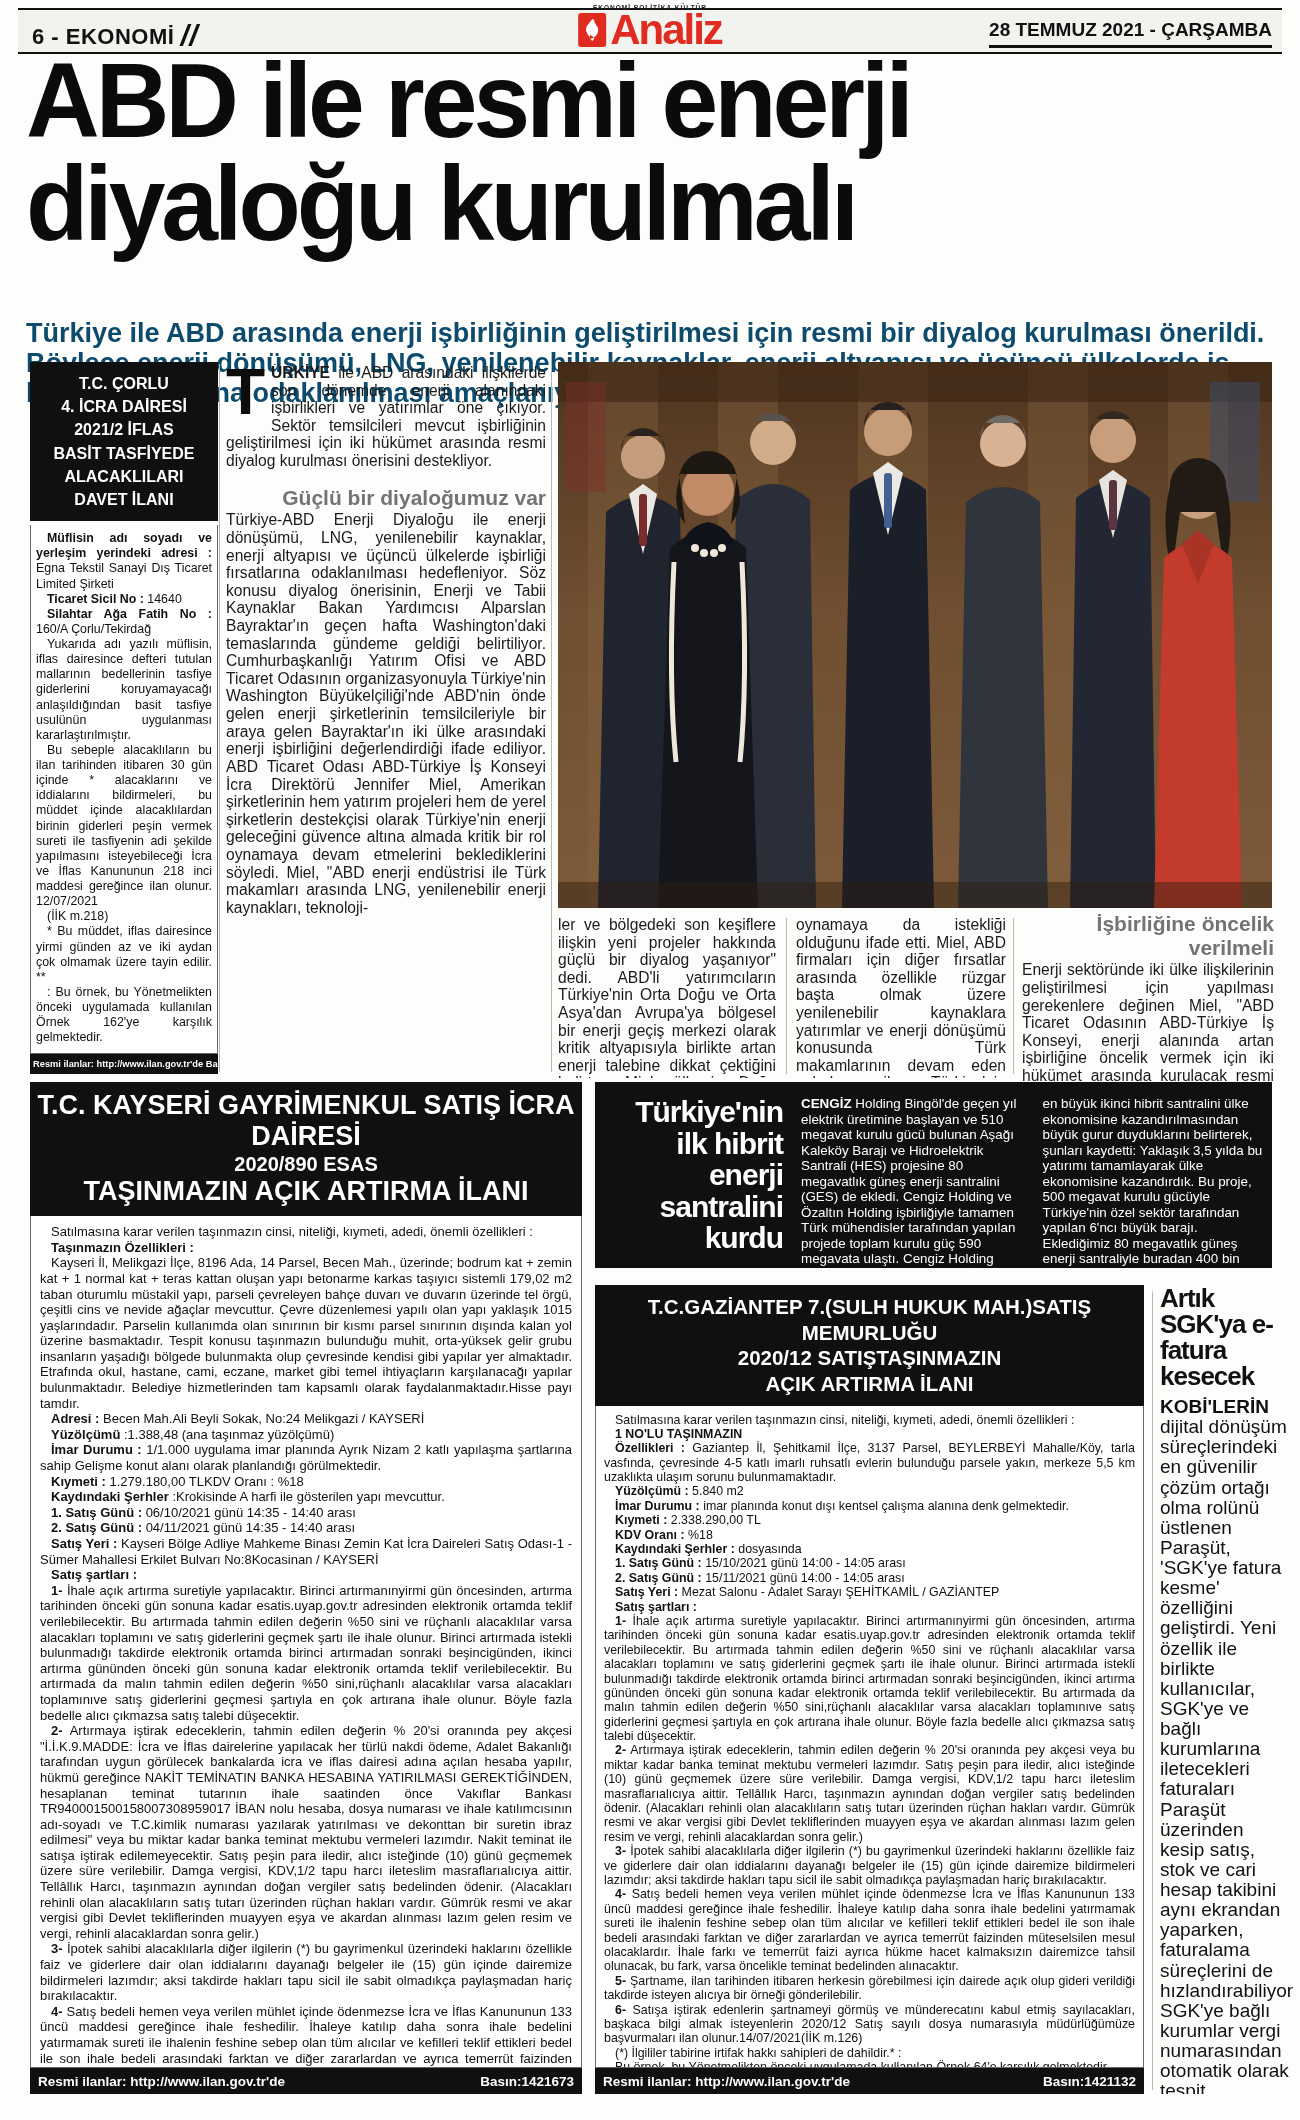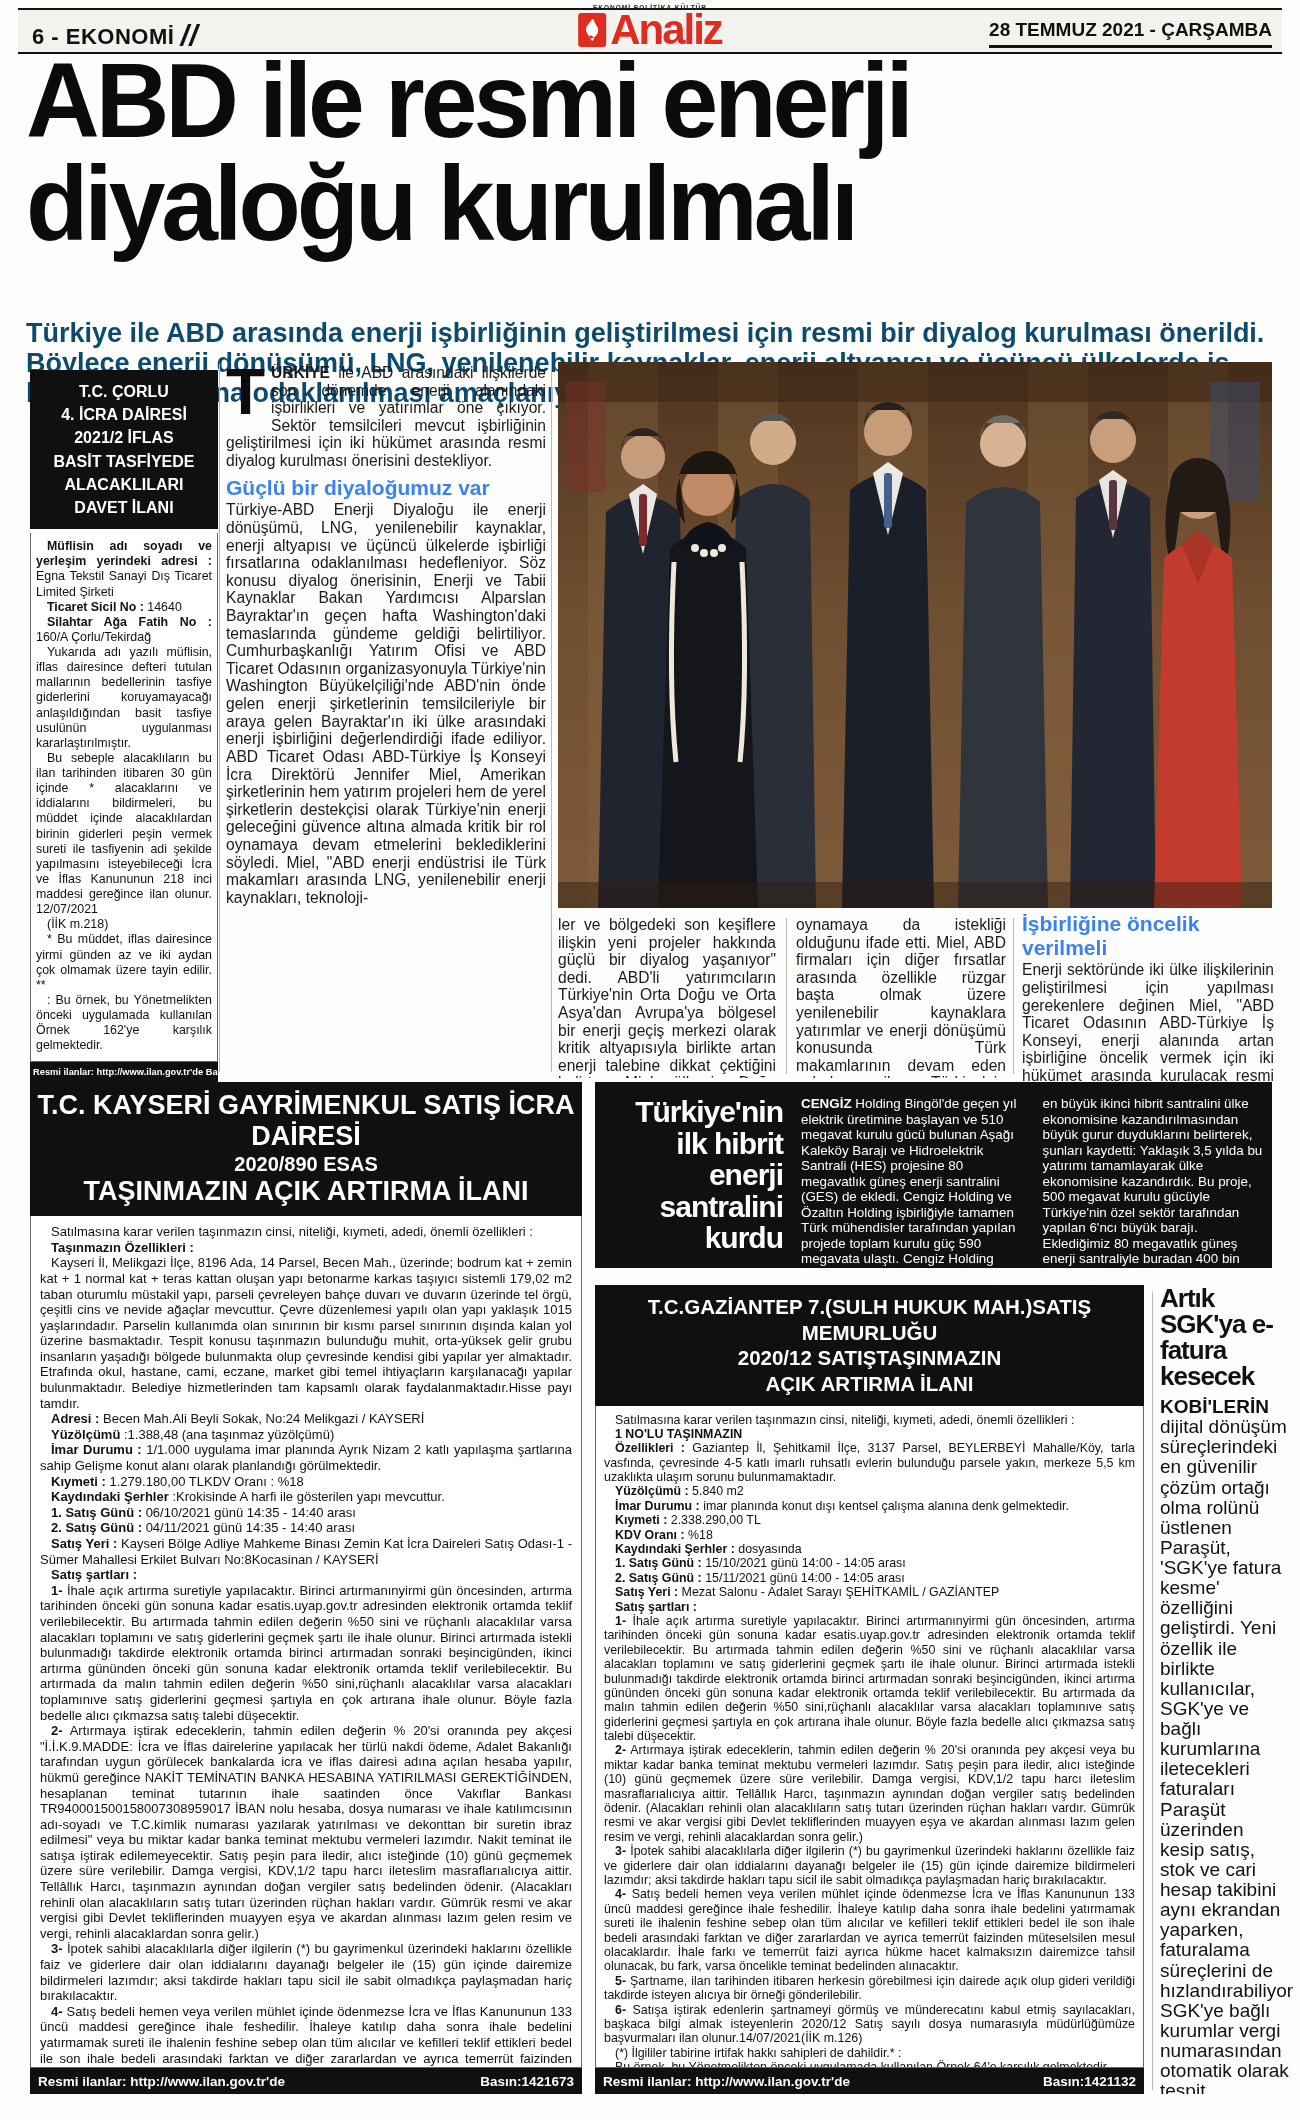--- a/index.html
+++ b/index.html
@@ -21,21 +21,21 @@
             font-weight:900;letter-spacing:-4px;color:#0b0b0b;transform:scaleY(1.04);transform-origin:top left;}
   .deck{position:absolute;left:26px;top:270px;width:1250px;font-size:27px;line-height:1.12;font-weight:bold;color:#0c4a6e;margin-top:48px;}
   
   .adbox{position:absolute;display:flex;flex-direction:column;}
   .ad-title{background:#101010;color:#fff;font-weight:bold;text-align:center;}
   .ad-body{border:1px solid #666;border-top:none;background:#fff;text-align:justify;overflow:hidden;flex:1;}
   .adp{margin:0;text-indent:11px;}
   .adp b{font-weight:bold;}
   .ad-foot{background:#101010;color:#fff;display:flex;justify-content:space-between;align-items:center;font-weight:bold;}
   
-  #corlu{left:30px;top:370px;width:188px;height:712px;}
+  #corlu{left:30px;top:362px;width:188px;height:712px;}
   #corlu .ad-title{font-size:16px;line-height:1.45;padding:10px 2px;white-space:pre-line;margin-bottom:4px;}
   #corlu .ad-body{font-size:12.4px;line-height:1.22;padding:6px 5px;}
   #corlu .ad-foot{font-size:9.3px;padding:5px 3px;white-space:nowrap;overflow:hidden;}
   
   #kayseri{left:30px;top:1082px;width:552px;height:1012px;}
   #kayseri .ad-title{padding:8px 2px 9px;}
   .kt1{font-size:27px;line-height:1.15;}
   .kt2{font-size:20px;line-height:1.2;}
   #kayseri .ad-body{font-size:13px;line-height:1.2;padding:8px 9px;}
   .ad-foot{height:26px;font-size:13.5px;padding:0 8px;}
@@ -45,21 +45,21 @@
   #gaziantep .ad-body{font-size:12.4px;line-height:1.16;padding:7px 8px;}
   
   .artcol{position:absolute;font-size:15.6px;line-height:1.13;color:#1a1a1a;overflow:hidden;text-align:justify;}
   .artcol p{margin:0 0 2px 0;}
   #colA{left:226px;top:364px;width:320px;height:710px;}
   #colB{left:558px;top:916px;width:218px;height:162px;}
   #colC{left:796px;top:916px;width:210px;height:162px;}
   #colD{left:1022px;top:912px;width:252px;height:170px;}
   .dropcap{float:left;font-size:64px;font-weight:900;line-height:.78;padding:4px 6px 0 0;color:#0c0c0c;}
   .leadword{font-weight:900;}
-  .subhead{color:#3b82f6;font-weight:900;font-size:21px;margin:6px 0 2px 0;text-align:left;}
+  .subhead{color:#737373;font-weight:900;font-size:21px;margin:16px 0 2px 0;text-align:right;}
   .vrule{position:absolute;width:1px;background:#b9b9b4;}
   
   #photo{position:absolute;left:558px;top:362px;width:714px;height:546px;overflow:hidden;background:#6b4c33;}
   
   #hybrid{position:absolute;left:595px;top:1082px;width:677px;height:186px;background:#101010;color:#fff;display:flex;}
   .hy-title{width:182px;text-align:right;font-size:30px;font-weight:900;line-height:1.05;padding:14px 6px 0 8px;white-space:pre-line;letter-spacing:-1px;}
   .hy-col{width:226px;font-size:13.4px;line-height:1.16;padding:14px 6px 0 12px;text-align:left;}
   .hy-col b{font-weight:900;}
   
   #sgk{position:absolute;left:1160px;top:1285px;width:133px;height:809px;overflow:hidden;}

